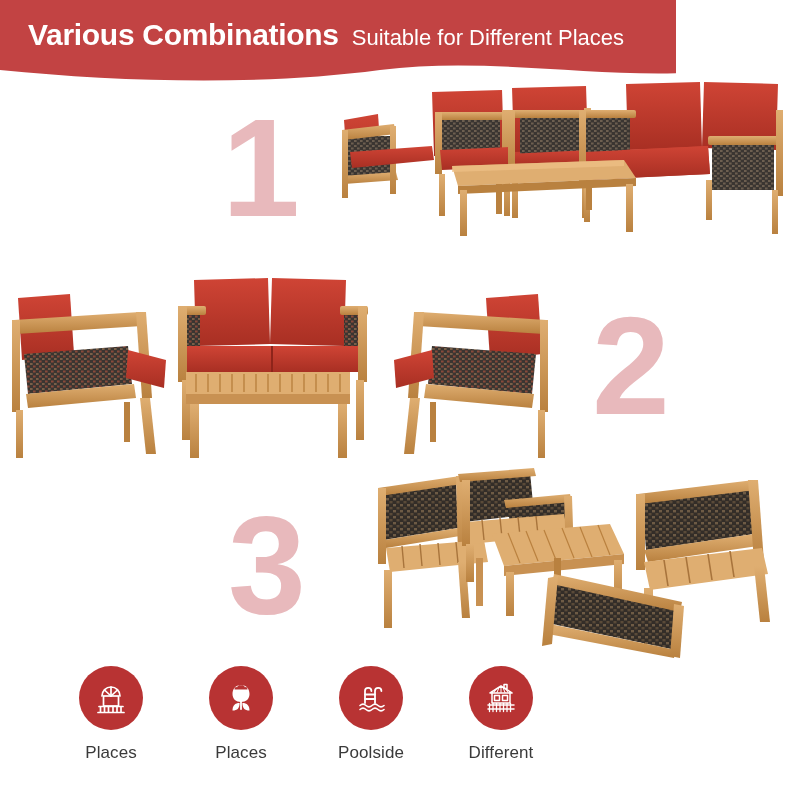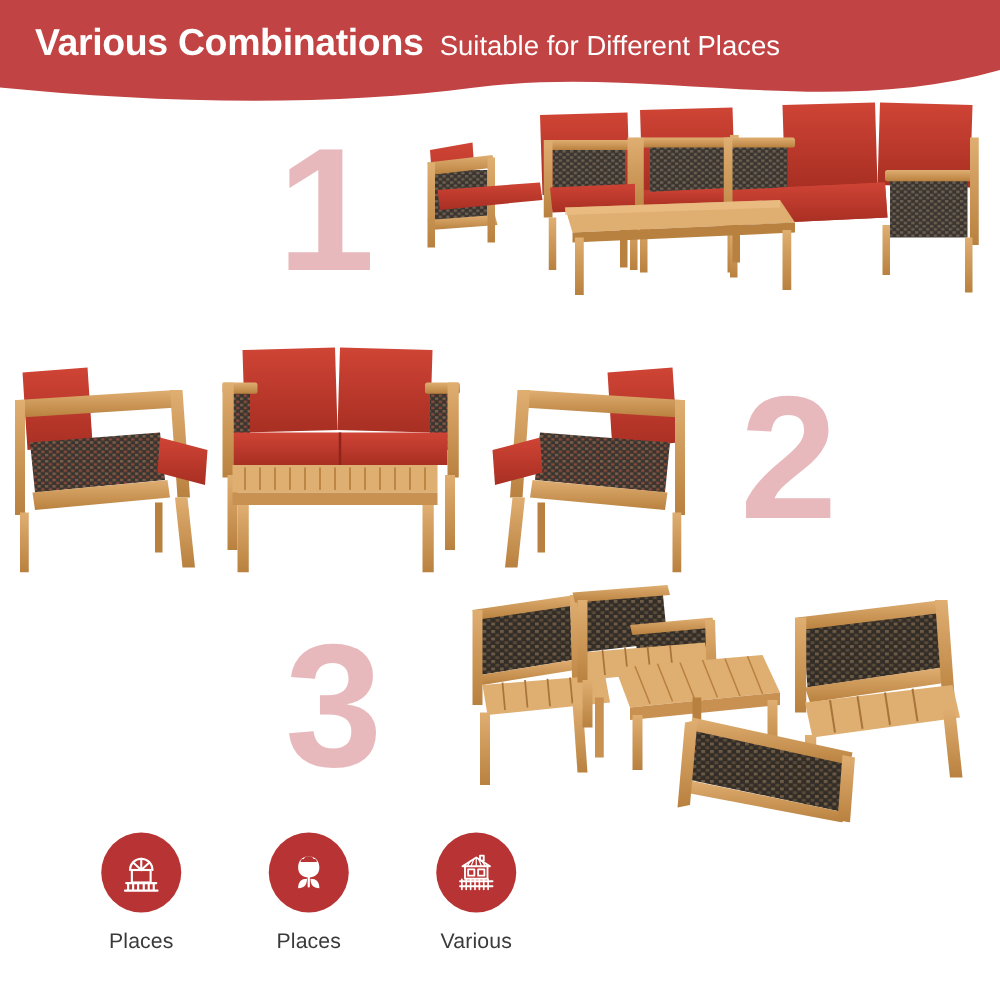--- a/index.html
+++ b/index.html
@@ -4,21 +4,21 @@
 <style>
   html,body{margin:0;padding:0;}
   body{
     width:800px;height:800px;overflow:hidden;background:#ffffff;
     font-family:"Liberation Sans", sans-serif;
     -webkit-font-smoothing:antialiased;
   }
   #page{position:relative;width:800px;height:800px;background:#fff;}
 
   
-  .banner{position:absolute;left:0;top:0;width:800px;height:96px;overflow:hidden;}
+  .banner{position:absolute;left:0;top:0;width:676px;height:96px;overflow:hidden;}
   .banner svg{position:absolute;left:0;top:0;}
   .banner-text{position:absolute;left:28px;top:20px;display:flex;align-items:baseline;gap:13px;}
   .title{
     font-size:30px;font-weight:700;color:#ffffff;letter-spacing:-0.3px;
     line-height:1;white-space:nowrap;
   }
   .subtitle{
     font-size:22px;font-weight:400;color:#ffffff;letter-spacing:0px;
     line-height:1;white-space:nowrap;
   }
@@ -360,20 +360,35 @@
                      C24.2,7.6 25.5,8.6 25.5,10.5 Z"></path>
             <rect x="18.1" y="20" width="1.8" height="11" rx="0.8"></rect>
             <path d="M17.6,24 C13,24 10.5,26.5 10.5,31.5 C15.5,31.5 17.6,29 17.6,24 Z"></path>
             <path d="M20.4,24 C25,24 27.5,26.5 27.5,31.5 C22.5,31.5 20.4,29 20.4,24 Z"></path>
           </g>
         </svg>
       </div>
       <div class="uc-label" style="color: rgb(58, 58, 58);">Places</div>
     </div>
 
+    <div class="usecase">
+      <div class="circle" style="background: rgb(184, 51, 51);">
+        <svg width="38" height="38" viewBox="0 0 38 38">
+          <g fill="none" stroke="#ffffff" stroke-width="1.8" stroke-linecap="round">
+            <path d="M13,24 L13,12 A3.2,3.2 0 0,1 19.4,12"></path>
+            <path d="M23,24 L23,12 A3.2,3.2 0 0,1 29.4,12"></path>
+            <line x1="13" y1="15.5" x2="23" y2="15.5"></line>
+            <line x1="13" y1="20" x2="23" y2="20"></line>
+            <path d="M8,26.5 Q11,23.8 14,26.5 T20,26.5 T26,26.5 T32,26.5" stroke-width="1.6"></path>
+            <path d="M8,30.5 Q11,27.8 14,30.5 T20,30.5 T26,30.5 T32,30.5" stroke-width="1.6"></path>
+          </g>
+        </svg>
+      </div>
+      <div class="uc-label" style="color: rgb(58, 58, 58);">Poolside</div>
+    </div>
 
     <div class="usecase">
       <div class="circle" style="background: rgb(184, 51, 51);">
         <svg width="38" height="38" viewBox="0 0 38 38">
           <g fill="none" stroke="#ffffff" stroke-width="1.5" stroke-linecap="round" stroke-linejoin="round">
             <rect x="22" y="5.5" width="3" height="4"></rect>
             <path d="M8,14 L19,7 L30,14 Z"></path>
             <g stroke-width="1">
               <line x1="12" y1="13.5" x2="14.5" y2="9.5"></line>
               <line x1="15" y1="13.5" x2="17" y2="8.5"></line>
@@ -391,18 +406,18 @@
               <line x1="11" y1="24.5" x2="11" y2="32.5"></line>
               <line x1="14.5" y1="24.5" x2="14.5" y2="32.5"></line>
               <line x1="18" y1="24.5" x2="18" y2="32.5"></line>
               <line x1="21.5" y1="24.5" x2="21.5" y2="32.5"></line>
               <line x1="25" y1="24.5" x2="25" y2="32.5"></line>
               <line x1="28.5" y1="24.5" x2="28.5" y2="32.5"></line>
             </g>
           </g>
         </svg>
       </div>
-      <div class="uc-label" style="color: rgb(58, 58, 58);">Various</div>
+      <div class="uc-label" style="color: rgb(58, 58, 58);">Different</div>
     </div>
 
   </div>
 
 </div>
 
 </body></html>

